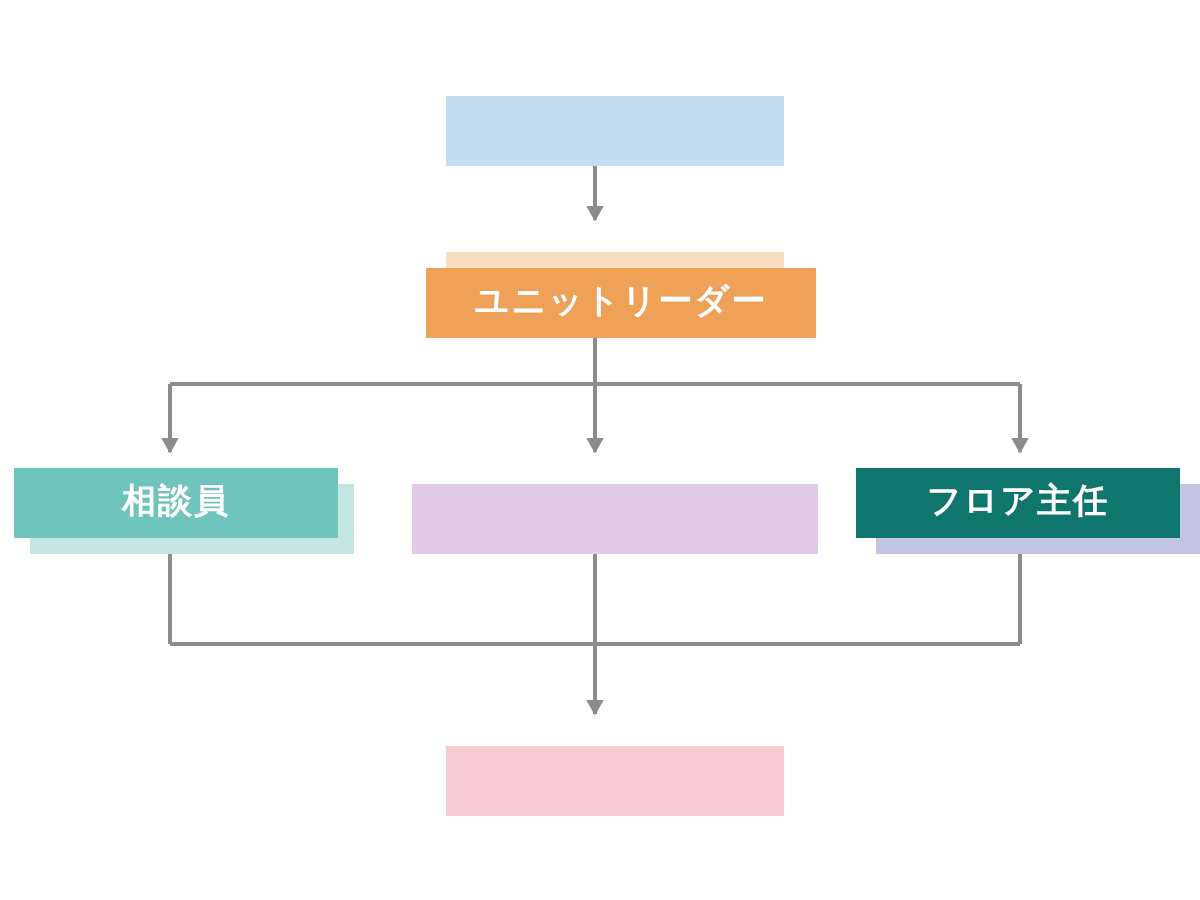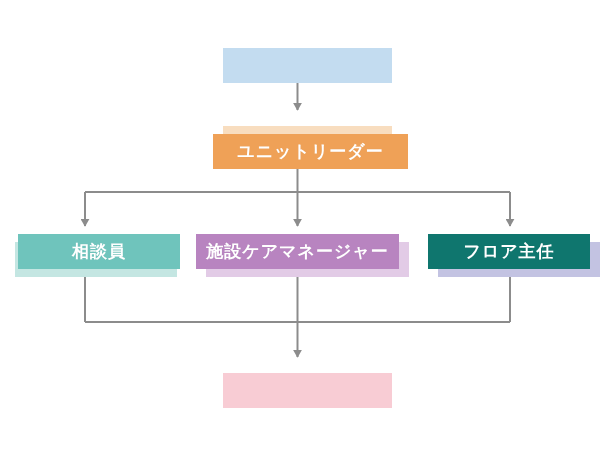--- a/index.html
+++ b/index.html
@@ -84,23 +84,20 @@
   <div class="node-shadow" style="left: 223px; top: 48px; width: 169px; height: 35px; background: rgb(195, 220, 240);"></div>
   <div class="node-shadow" style="left: 223px; top: 126px; width: 169px; height: 35px; background: rgb(248, 221, 191);"></div>
   <div class="node-shadow" style="left: 15px; top: 242px; width: 162px; height: 35px; background: rgb(196, 230, 226);"></div>
   <div class="node-shadow" style="left: 206px; top: 242px; width: 203px; height: 35px; background: rgb(226, 203, 230);"></div>
   <div class="node-shadow" style="left: 438px; top: 242px; width: 162px; height: 35px; background: rgb(195, 195, 226);"></div>
   <div class="node-shadow" style="left: 223px; top: 373px; width: 169px; height: 35px; background: rgb(248, 204, 212);"></div>
 
   <div class="node" style="left: 213px; top: 118px; width: 195px; height: 35px; background: rgb(239, 161, 87); font-size: 17px; margin-top: 16px;">
     <span class="node-label">ユニットリーダー</span>
   </div>
-  <div class="node" style="left: 18px; top: 234px; width: 162px; height: 35px; background: rgb(111, 196, 188); font-size: 17px;">
+  <div class="node" style="left: 7px; top: 234px; width: 162px; height: 35px; background: rgb(111, 196, 188); font-size: 17px;">
     <span class="node-label">相談員</span>
-  </div>
-  <div class="node" style="left: 196px; top: 234px; width: 203px; height: 35px; background: rgb(184, 132, 192); font-size: 17px;">
-    <span class="node-label">施設ケアマネージャー</span>
   </div>
   <div class="node" style="left: 428px; top: 234px; width: 162px; height: 35px; background: #0f766e; font-size: 17px;">
     <span class="node-label">フロア主任</span>
   </div>
 
 </div>
 
 </body></html>

